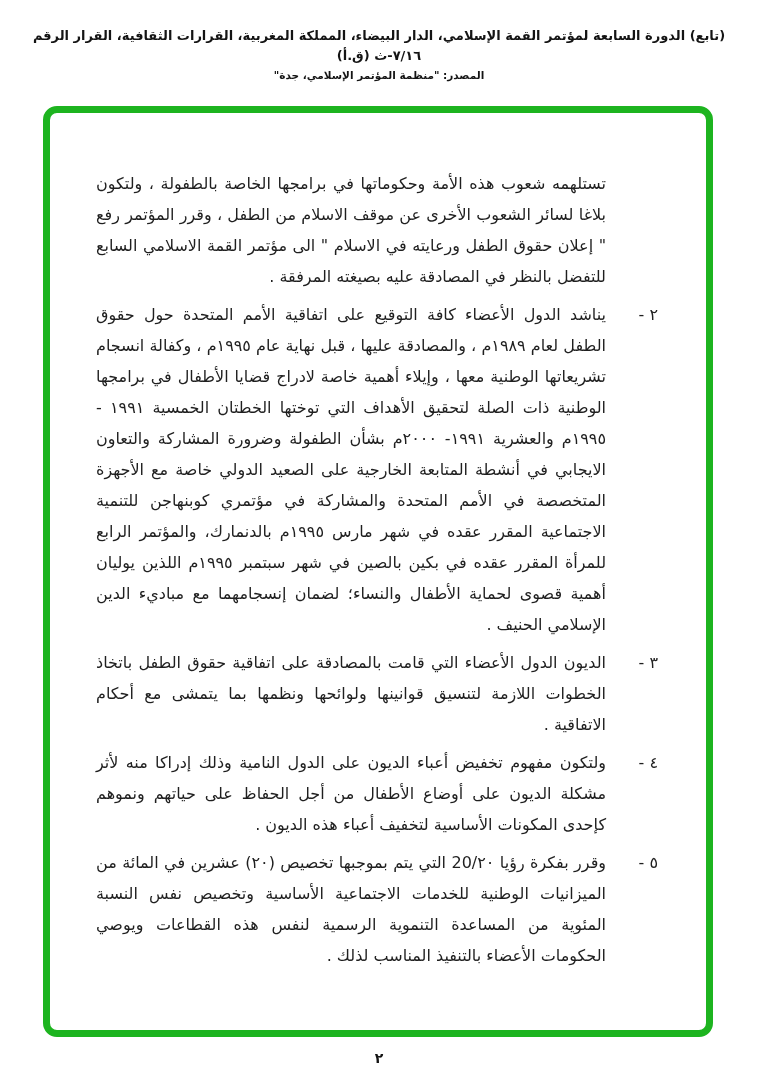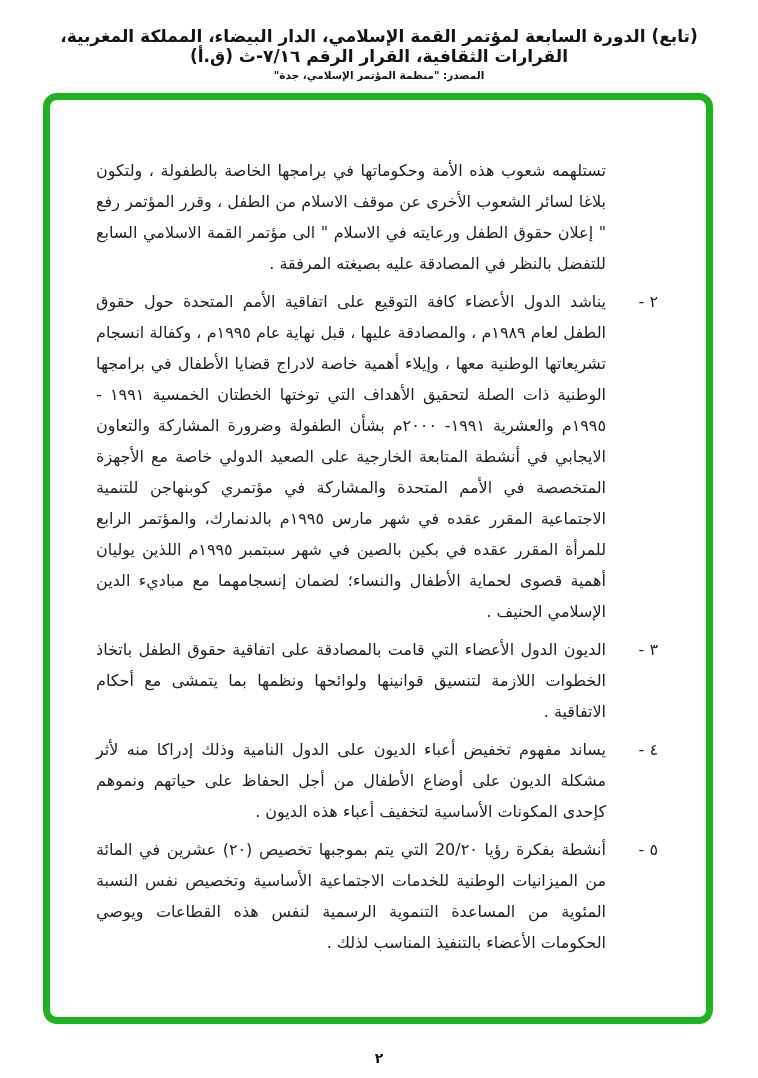--- a/index.html
+++ b/index.html
@@ -15,21 +15,21 @@
   .page-header {
     position: absolute;
     top: 26px;
     left: 0;
     width: 758px;
     direction: rtl;
     text-align: center;
     color: #141414;
   }
   .hdr-line1 {
-    font-size: 17px;
+    font-size: 13px;
     font-weight: bold;
     line-height: 20px;
     padding: 0 28px;
   }
   .hdr-line2 {
     font-size: 10.5px;
     font-weight: bold;
     margin-top: 3px;
   }
   .doc-frame {
@@ -82,25 +82,25 @@
   }
 </style>
 </head>
 <body>
 
 <div class="page-header">
   <div class="hdr-line1">(تابع) الدورة السابعة لمؤتمر القمة الإسلامي، الدار البيضاء، المملكة المغربية، القرارات الثقافية، القرار الرقم ٧/١٦-ث (ق.أ)</div>
   <div class="hdr-line2">المصدر:  "منظمة المؤتمر الإسلامي، جدة"</div>
 </div>
 
-<div class="doc-frame" style="border-color: rgb(29, 180, 31);">
+<div class="doc-frame" style="border-color: rgb(29, 180, 31); margin-top: 13px;">
   <div class="doc-content">
     <p class="intro">تستلهمه شعوب هذه الأمة وحكوماتها في برامجها الخاصة بالطفولة ، ولتكون بلاغا لسائر الشعوب الأخرى عن موقف الاسلام من الطفل ، وقرر المؤتمر رفع " إعلان حقوق الطفل ورعايته في الاسلام " الى مؤتمر القمة الاسلامي السابع للتفضل بالنظر في المصادقة عليه بصيغته المرفقة .</p>
     <div id="items">
         <div class="res-item"><span class="res-num">٢ -</span><b class="res-lead">يناشد</b><span> الدول الأعضاء كافة التوقيع على اتفاقية الأمم المتحدة حول حقوق الطفل لعام ١٩٨٩م ، والمصادقة عليها ، قبل نهاية عام ١٩٩٥م ، وكفالة انسجام تشريعاتها الوطنية معها ، وإيلاء أهمية خاصة لادراج قضايا الأطفال في برامجها الوطنية ذات الصلة لتحقيق الأهداف التي توختها الخطتان الخمسية ١٩٩١ - ١٩٩٥م والعشرية ١٩٩١- ٢٠٠٠م  بشأن الطفولة وضرورة المشاركة والتعاون الايجابي في أنشطة المتابعة الخارجية على الصعيد الدولي خاصة مع الأجهزة المتخصصة في الأمم المتحدة والمشاركة في مؤتمري كوبنهاجن للتنمية الاجتماعية المقرر عقده في شهر مارس ١٩٩٥م بالدنمارك، والمؤتمر الرابع للمرأة المقرر عقده في بكين بالصين في شهر سبتمبر ١٩٩٥م اللذين يوليان أهمية قصوى لحماية الأطفال والنساء؛ لضمان إنسجامهما مع مباديء الدين الإسلامي الحنيف .</span></div>
         <div class="res-item"><span class="res-num">٣ -</span><b class="res-lead">الديون</b><span> الدول الأعضاء التي قامت بالمصادقة على اتفاقية حقوق الطفل باتخاذ الخطوات اللازمة لتنسيق قوانينها ولوائحها ونظمها بما يتمشى مع أحكام الاتفاقية .</span></div>
-        <div class="res-item"><span class="res-num">٤ -</span><b class="res-lead">يساند</b><span> مفهوم تخفيض أعباء الديون على الدول النامية وذلك إدراكا منه لأثر مشكلة الديون على أوضاع الأطفال من أجل الحفاظ على حياتهم ونموهم كإحدى المكونات الأساسية لتخفيف أعباء هذه الديون .</span></div>
-        <div class="res-item"><span class="res-num">٥ -</span><b class="res-lead">أنشطة</b><span> بفكرة رؤيا 20/٢٠ التي يتم بموجبها تخصيص (٢٠) عشرين في المائة من الميزانيات الوطنية للخدمات  الاجتماعية الأساسية وتخصيص نفس النسبة المئوية من المساعدة التنموية الرسمية لنفس هذه القطاعات ويوصي الحكومات الأعضاء بالتنفيذ المناسب لذلك .</span></div>
+        <div class="res-item"><span class="res-num">٤ -</span><b class="res-lead">ولتكون</b><span> مفهوم تخفيض أعباء الديون على الدول النامية وذلك إدراكا منه لأثر مشكلة الديون على أوضاع الأطفال من أجل الحفاظ على حياتهم ونموهم كإحدى المكونات الأساسية لتخفيف أعباء هذه الديون .</span></div>
+        <div class="res-item"><span class="res-num">٥ -</span><b class="res-lead">وقرر</b><span> بفكرة رؤيا 20/٢٠ التي يتم بموجبها تخصيص (٢٠) عشرين في المائة من الميزانيات الوطنية للخدمات  الاجتماعية الأساسية وتخصيص نفس النسبة المئوية من المساعدة التنموية الرسمية لنفس هذه القطاعات ويوصي الحكومات الأعضاء بالتنفيذ المناسب لذلك .</span></div>
       </div>
   </div>
 </div>
 
 <div class="page-num">٢</div>
 
 </body></html>

